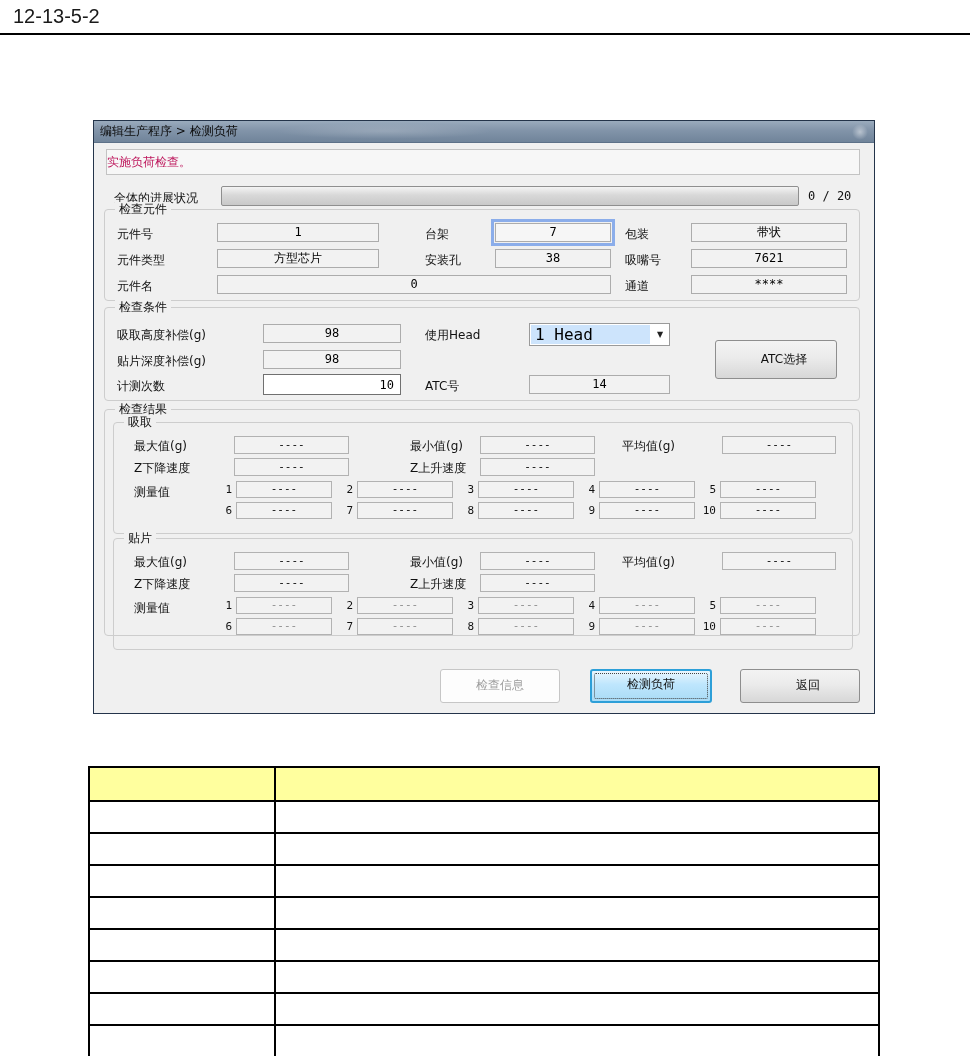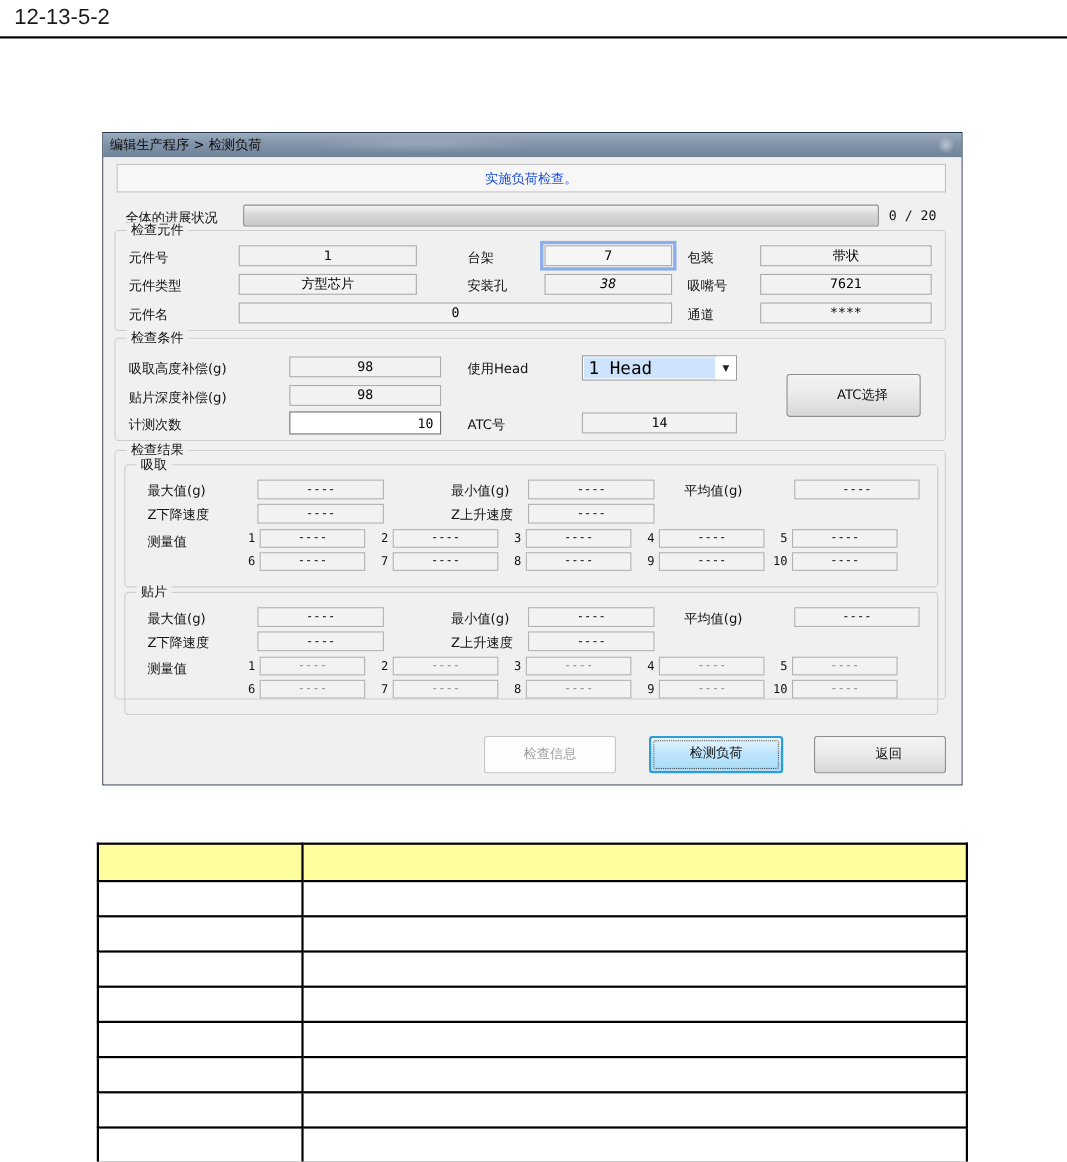--- a/index.html
+++ b/index.html
@@ -9,21 +9,21 @@
   .doc-code { position:absolute; left:13px; top:5px; font-family:"Liberation Sans", sans-serif; font-size:20px; color:#1a1a1a; }
   .doc-rule { position:absolute; left:0; top:33px; width:970px; height:2px; background:#000; }
 
   
   .dialog { position:absolute; left:93px; top:120px; width:782px; height:594px; border:1px solid #24344a; background:#f0f0f0; }
   .titlebar { position:relative; height:22px; background:linear-gradient(180deg,#9aabbd 0%,#8294a9 45%,#70849a 100%); border-bottom:1px solid #5d7188; color:#0c0c0c; font-size:12px; line-height:21px; padding-left:6px; }
   .titlebar .sheen { position:absolute; left:180px; top:2px; width:220px; height:16px; background:radial-gradient(ellipse at center, rgba(255,255,255,0.18), rgba(255,255,255,0) 70%); pointer-events:none; }
   .close-glow { position:absolute; right:6px; top:3px; width:16px; height:16px; border-radius:50%; background:radial-gradient(circle, rgba(255,255,255,0.45), rgba(255,255,255,0) 70%); }
   .client { position:absolute; left:0; top:22px; width:780px; height:570px; background:#f0f0f0; }
 
-  .msg-panel { position:absolute; left:12px; top:6px; width:754px; height:26px; background:#f7f7f7; border:1px solid #c3c3c3; text-align:center; font-size:12px; line-height:24px; color:#1d4ed8; }
+  .msg-panel { position:absolute; left:12px; top:6px; width:754px; height:26px; background:#f7f7f7; border:1px solid #c3c3c3; text-align:left; font-size:12px; line-height:24px; color:#be185d; }
 
   .lbl { position:absolute; font-size:12px; color:#111; white-space:nowrap; }
 
   .progress-trough { position:absolute; left:127px; top:43px; width:578px; height:20px; border:1px solid #8f8f8f; border-radius:2px; background:linear-gradient(180deg,#f4f4f4,#d8d8d8 45%,#c9c9c9); }
   .progress-text { position:absolute; left:714px; top:46px; font-size:12px; font-family:"DejaVu Sans Mono", monospace; color:#111; }
 
   .grp { position:absolute; border:1px solid #cdcdcd; border-radius:4px; background:#f0f0f0; }
   .grp-title { position:absolute; left:10px; top:-8px; background:#f0f0f0; padding:0 4px; font-size:12px; color:#111; line-height:14px; }
 
   .fld { position:absolute; height:19px; background:#f2f2f2; border:1px solid #acacac; font-family:"DejaVu Sans Mono", monospace; font-size:12px; color:#000; text-align:center; line-height:17px; overflow:hidden; }
@@ -82,21 +82,21 @@
       <div class="lbl" style="left:12px; top:16px;">元件号</div>
       <div class="fld" style="left:112px; top:13px; width:162px;">1</div>
       <div class="lbl" style="left:320px; top:16px;">台架</div>
       <div class="fld focus-ring" style="left:390px; top:13px; width:116px;">7</div>
       <div class="lbl" style="left:520px; top:16px;">包装</div>
       <div class="fld" style="left:586px; top:13px; width:156px;">带状</div>
 
       <div class="lbl" style="left:12px; top:42px;">元件类型</div>
       <div class="fld" style="left:112px; top:39px; width:162px;">方型芯片</div>
       <div class="lbl" style="left:320px; top:42px;">安装孔</div>
-      <div class="fld" style="left:390px; top:39px; width:116px;font-style:italic;">38</div>
+      <div class="fld" style="left:390px; top:39px; width:116px;">38</div>
       <div class="lbl" style="left:520px; top:42px;">吸嘴号</div>
       <div class="fld" style="left:586px; top:39px; width:156px;">7621</div>
 
       <div class="lbl" style="left:12px; top:68px;">元件名</div>
       <div class="fld" style="left:112px; top:65px; width:394px;">0</div>
       <div class="lbl" style="left:520px; top:68px;">通道</div>
       <div class="fld" style="left:586px; top:65px; width:156px;">****</div>
     </div>
 
     <div class="grp" style="left:10px; top:164px; width:756px; height:94px;">

